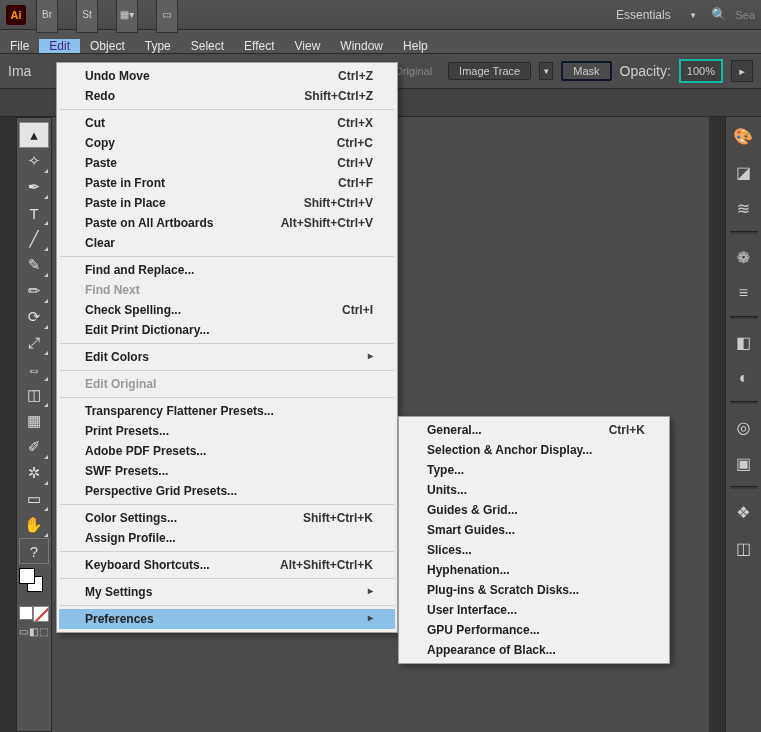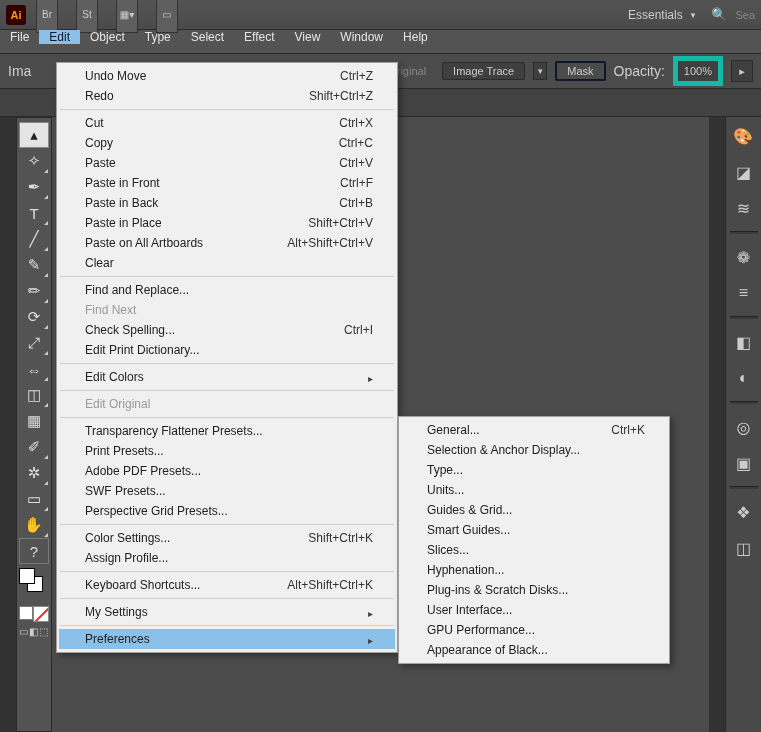--- a/index.html
+++ b/index.html
@@ -1,33 +1,33 @@
 <!DOCTYPE html>
 <html><head>
 <meta charset="utf-8">
 <style>
   * { box-sizing: border-box; margin: 0; padding: 0; font-family: "Segoe UI", Tahoma, sans-serif; font-size: 12px; }
   body { width: 761px; height: 732px; background: #323232; overflow: hidden; position: relative; }
   .titlebar { height: 30px; background: linear-gradient(#535353,#4a4a4a); display:flex; align-items:center; padding:0 6px; border-bottom:1px solid #2a2a2a;}
   .ai-logo { width:20px; height:20px; background:#330000; color:#ff9a00; font-weight:bold; font-size:11px; display:flex; align-items:center; justify-content:center; border-radius:3px; margin-right:10px;}
   .tb-ico { width:22px; height:36px; background:#5f5f5f; margin-right:18px; border:1px solid #333; display:flex; align-items:center; justify-content:center; color:#ccc; font-size:10px;}
   .tb-right { margin-left:auto; display:flex; align-items:center; gap:8px;}
-  .workspace-switch { color:#ccc; font-size:12px; padding:4px 8px; display:flex; align-items:center; gap:8px;}
+  .workspace-switch { color:#ccc; font-size:12px; padding:4px 8px; display:flex; align-items:center; gap:20px;}
   .chev { font-size:9px; color:#ccc;}
   .search-ico { color:#ccc; font-size:13px;}
   .search-label { color:#888; font-size:11px;}
-  .menubar { height:24px; background:#535353; display:flex; align-items:flex-start; border-bottom:1px solid #2a2a2a;}
+  .menubar { height:24px; background:#535353; display:flex; align-items:flex-end; border-bottom:1px solid #2a2a2a;}
   .menu-item { color:#e4e4e4; padding:0 10px; display:flex; align-items:center; }
-  .menu-item.active { background:#8bc0e8; color:#0f172a;}
+  .menu-item.active { background:#8bc0e8; color:#4c1d95;}
   .controlbar { height:35px; background:#4b4b4b; display:flex; align-items:center; padding:0 8px; gap:8px; border-bottom:1px solid #2a2a2a;}
   .ctrl-txt { color:#ccc; font-size:14px;}
   .ctrl-btn { background:#3f3f3f; border:1px solid #2a2a2a; color:#ccc; padding:2px 10px; font-size:11px; border-radius:2px;}
   .ctrl-dd { width:14px; height:18px; background:#3f3f3f; border:1px solid #2a2a2a; color:#ccc; font-size:9px; display:flex;align-items:center;justify-content:center;}
   .ctrl-ghost { color:#888; font-size:11px; padding:2px 8px;}
-  .opacity-box { background:#3f3f3f; border:5px solid #14b8a6; color:#ccc; padding:4px 6px; font-size:11px;}
+  .opacity-box { background:#3f3f3f; border:2px solid #14b8a6; color:#ccc; padding:4px 6px; font-size:11px;}
   .arrow-btn { width:22px; height:22px; background:#3f3f3f; border:1px solid #2a2a2a; color:#ccc; display:flex;align-items:center;justify-content:center; font-size:11px; margin-left:auto;}
   .tabstrip { height:28px; background:#424242; display:flex; align-items:center; padding-left:95px; border-bottom:1px solid #282828;}
   .doc-tab { background:#323232; color:#ddd; padding:5px 10px; font-size:11px; display:flex; align-items:center; gap:8px;}
   .doc-close { color:#aaa; font-size:12px;}
   .workarea { position:absolute; top:117px; bottom:0; left:0; right:0; display:flex;}
   .tool-gutter { width:16px; background:#323232;}
   .toolbox { width:36px; background:#535353; border:1px solid #2a2a2a; display:flex; flex-direction:column; align-items:center; padding-top:4px; gap:0;}
   .tool { width:30px; height:26px; display:flex; align-items:center; justify-content:center; color:#ddd; font-size:15px; position:relative;}
   .tool.sel { background:#e4e4e4; color:#222; border:1px solid #888;}
   .sw-fg { width:16px; height:16px; background:#fff; border:1px solid #000; position:relative; z-index:2;}
@@ -39,21 +39,21 @@
   .canvas { flex:1; background:#4b4b4b;}
   .right-gutter { width:16px; background:#323232;}
   .right-panels { width:36px; background:#494949; border-left:1px solid #2a2a2a; display:flex; flex-direction:column; align-items:center; padding-top:6px; gap:10px;}
   .panel-ico { width:26px; height:26px; display:flex; align-items:center; justify-content:center; color:#ccc; font-size:16px;}
   .panel-sep { width:28px; height:3px; background:#3a3a3a; border-top:1px solid #222;}
 
   
   .menu { position:absolute; background:#f0f0f0; border:1px solid #a0a0a0; box-shadow:3px 3px 6px rgba(0,0,0,0.35); padding:3px 2px; z-index:50;}
   .menu-edit { left:56px; top:62px; width:342px;}
   .menu-pref { left:398px; top:416px; width:272px;}
-  .mi { display:flex; align-items:flex-end; padding:3px 22px 3px 26px; color:#222; font-size:12px; white-space:nowrap;}
+  .mi { display:flex; align-items:flex-start; padding:3px 22px 3px 26px; color:#222; font-size:12px; white-space:nowrap;font-weight:bold;}
   .mi .shortcut { margin-left:auto; color:#333; font-size:12px;}
   .mi.disabled { color:#9a9a9a;}
   .mi.sub::after { content:"▸"; margin-left:auto; color:#444; font-size:10px; padding-left:16px;}
   .mi.highlight { background:#8bc0e8;}
   .msep { height:1px; background:#d0d0d0; margin:3px 1px;}
 
   .tri { position:absolute; right:1px; bottom:1px; width:0; height:0; border-left:4px solid transparent; border-bottom:4px solid #ccc;}
 </style>
 </head>
 <body>
@@ -180,24 +180,20 @@
     </div>
     <div class="mi">
       <span>Paste</span>
       <span class="shortcut">Ctrl+V</span>
     </div>
     <div class="mi">
       <span>Paste in Front</span>
       <span class="shortcut">Ctrl+F</span>
     </div>
     <div class="mi">
-      <span>Paste in Back</span>
-      <span class="shortcut">Ctrl+B</span>
-    </div>
-    <div class="mi">
       <span>Paste in Place</span>
       <span class="shortcut">Shift+Ctrl+V</span>
     </div>
     <div class="mi">
       <span>Paste on All Artboards</span>
       <span class="shortcut">Alt+Shift+Ctrl+V</span>
     </div>
     <div class="mi">
       <span>Clear</span>
     </div>

